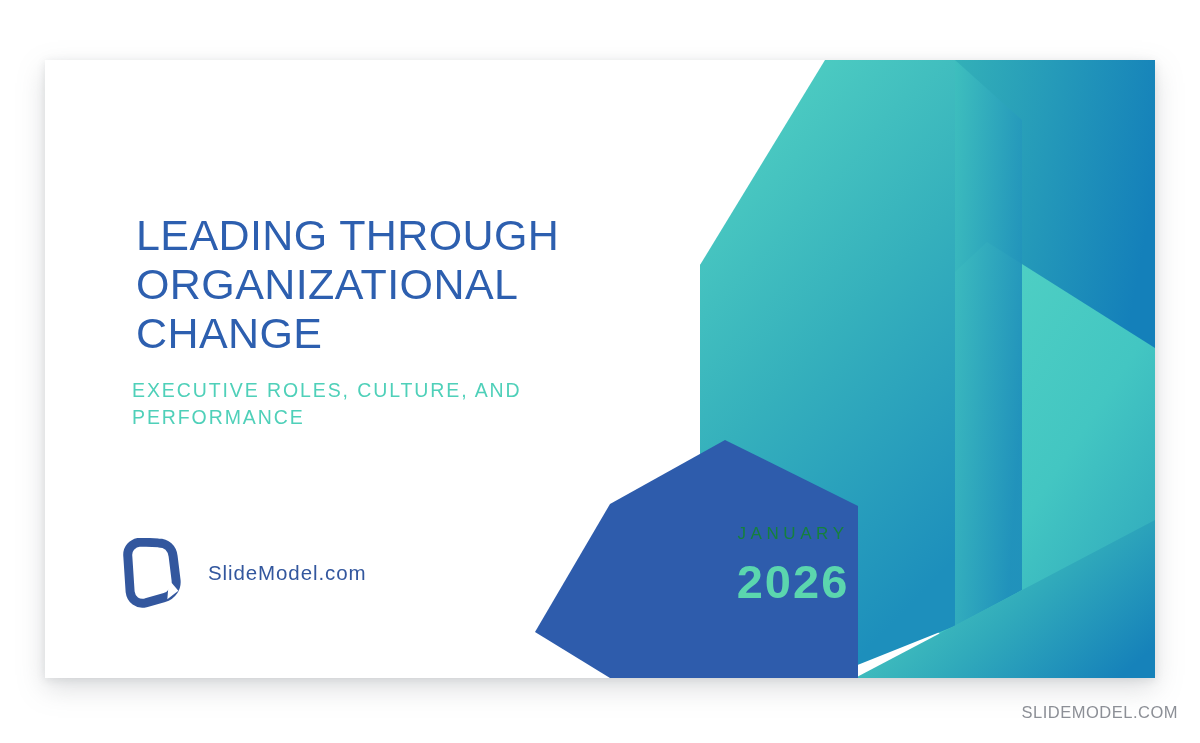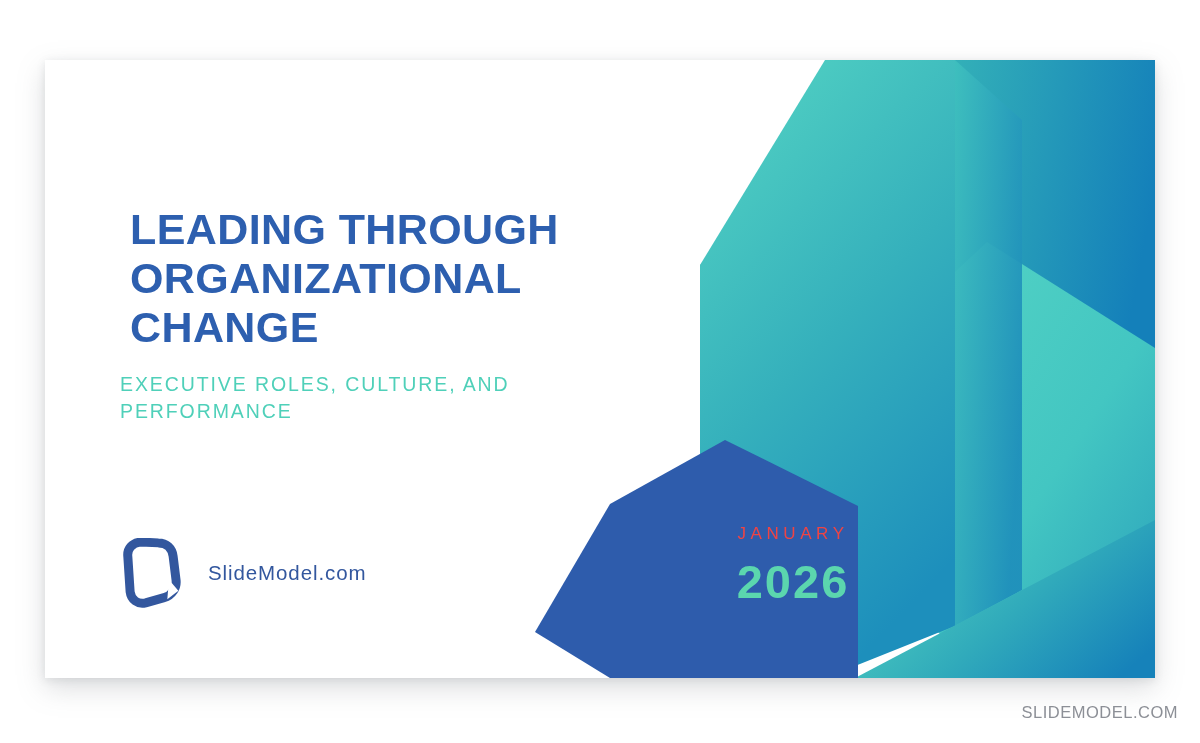--- a/index.html
+++ b/index.html
@@ -46,32 +46,32 @@
 
   
   .text-col {
     position: absolute;
     left: 75px;
     top: 135px;
     width: 510px;
   }
 
   .slide-title {
-    margin: 10px;
+    margin: 16px;
     color: #2D5FAF;
     font-size: 43px;
     line-height: 1.145;
-    font-weight: bold;
+    font-weight: normal;
     letter-spacing: 0.4px;
     text-transform: uppercase;
     white-space: pre-line;
   }
 
   .slide-subtitle {
-    margin: 18px 0 0 0;
+    margin: 18px 0 0 12px;
     color: #4FD0B9;
     font-size: 19.5px;
     line-height: 1.42;
     font-weight: 400;
     letter-spacing: 1.9px;
     text-transform: uppercase;
     white-space: pre-line;
   }
 
   
@@ -95,21 +95,21 @@
   
   .date-block {
     position: absolute;
     left: 643px;
     top: 465px;
     width: 210px;
     text-align: center;
     pointer-events: none;
   }
   .date-month {
-    color: #ef4444;
+    color: #15803d;
     font-size: 17px;
     font-weight: 400;
     letter-spacing: 4.6px;
     line-height: 1;
   }
   .date-year {
     margin-top: 16px;
     color: #5BD6AE;
     font-size: 47px;
     font-weight: bold;

